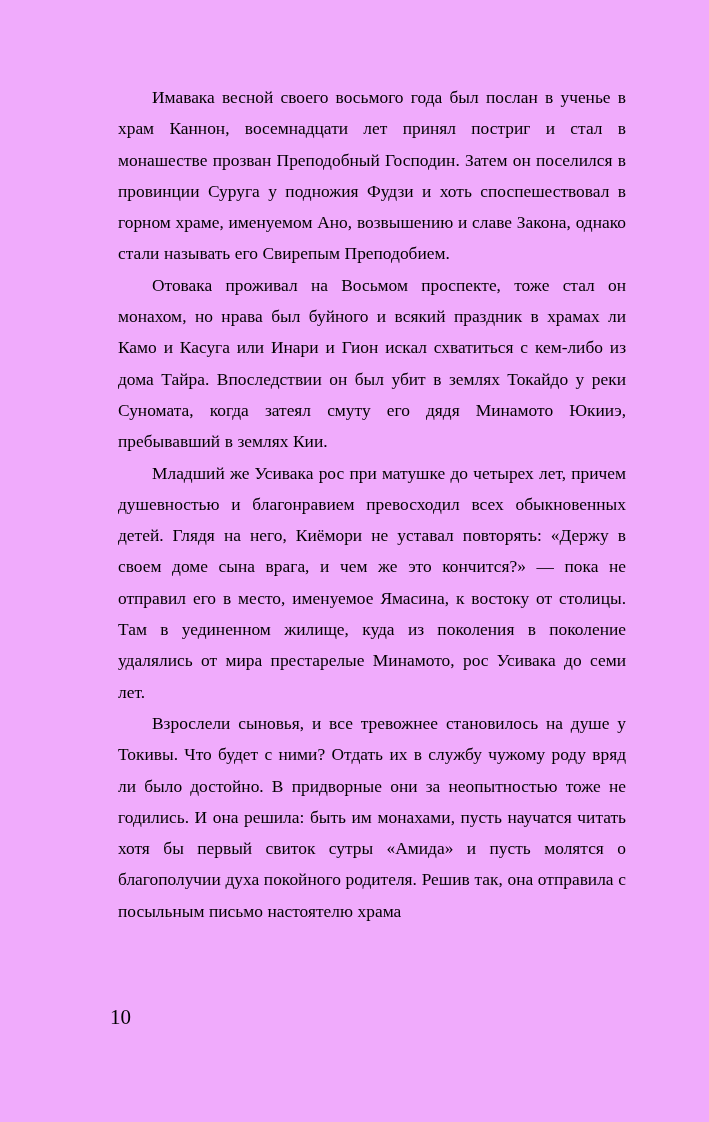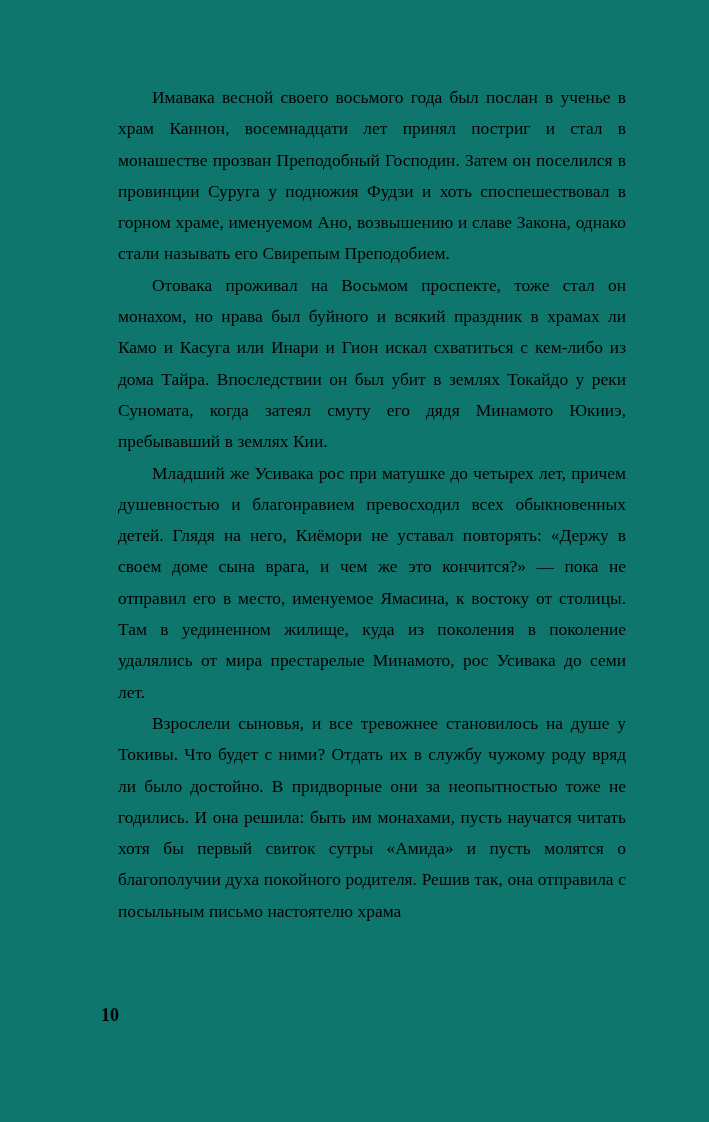--- a/index.html
+++ b/index.html
@@ -4,21 +4,21 @@
 <style>
   html, body {
     margin: 0;
     padding: 0;
     background: #ffffff;
   }
   .page {
     position: relative;
     width: 709px;
     height: 1122px;
-    background: #0f766e;
+    background: #f0abfc;
     box-sizing: border-box;
     overflow: hidden;
   }
   .content {
     position: absolute;
     left: 118px;
     top: 82px;
     width: 508px;
   }
   p.para {
@@ -37,25 +37,25 @@
     font-family: "Liberation Serif", "DejaVu Serif", serif;
     font-size: 17.6px;
     font-weight: bold;
     color: #000000;
     text-align: center;
     margin: 30px 0 20px 0;
     letter-spacing: 0.6px;
   }
   .page-number {
     position: absolute;
-    left: 101px;
+    left: 110px;
     top: 1005px;
     font-family: "Liberation Serif", "DejaVu Serif", serif;
-    font-size: 18px;
-    font-weight: bold;
+    font-size: 21px;
+    font-weight: normal;
     color: #000000;
   }
 </style>
 </head>
 <body>
 
 <div class="page">
   <div class="content">
     <p class="para">Имавака весной своего восьмого года был послан в ученье в храм Каннон, восемнадцати лет принял постриг и стал в монашестве прозван Преподобный Господин. Затем он поселился в провинции Суруга у подножия Фудзи и хоть споспешествовал в горном храме, именуемом Ано, возвышению и славе Закона, однако стали называть его Свирепым Преподобием.</p>
     <p class="para">Отовака проживал на Восьмом проспекте, тоже стал он монахом, но нрава был буйного и всякий праздник в храмах ли Камо и Касуга или Инари и Гион искал схватиться с кем-либо из дома Тайра. Впоследствии он был убит в землях Токайдо у реки Суномата, когда затеял смуту его дядя Минамото Юкииэ, пребывавший в землях Кии.</p>

